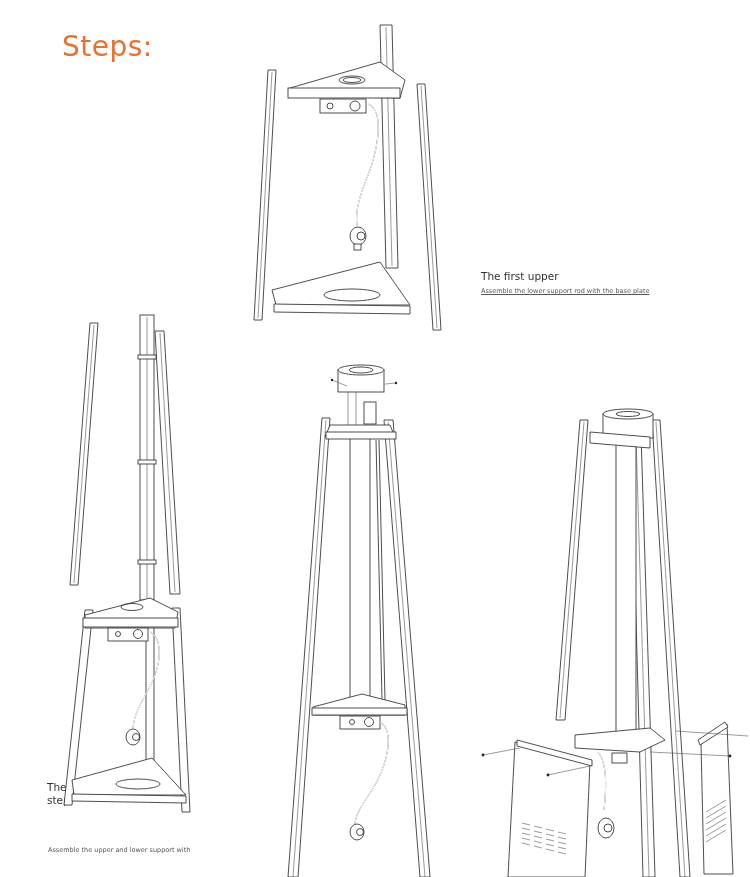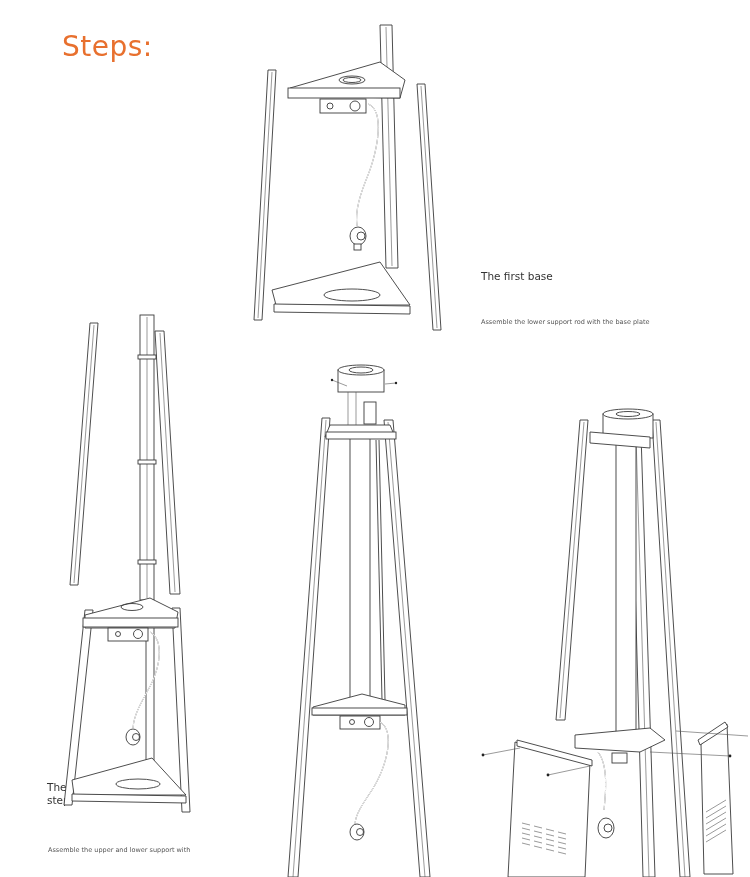--- a/index.html
+++ b/index.html
@@ -13,22 +13,22 @@
   .ln { stroke: #3a3a3a; stroke-width: 0.9; fill: none; }
   .lnt { stroke: #555; stroke-width: 0.6; fill: none; }
   .fillw { fill: #ffffff; stroke: #3a3a3a; stroke-width: 0.9; }
   .dot { fill: #222; }
 </style>
 </head>
 <body>
 
 <div class="title">Steps:</div>
 
-<div class="step-heading" style="left:481px; top:270px;">The first base</div>
-<div class="step-desc" style="left:481px; top:318px;">Assemble the lower support rod with the base plate</div>
+<div class="step-heading" style="left:481px; top:270px;">The first upper</div>
+<div class="step-desc" style="left:481px; top:287px;text-decoration:underline;">Assemble the lower support rod with the base plate</div>
 
 <div class="step-heading" style="left:47px; top:781px;">
   <div>The second</div>
   <div>step</div>
 </div>
 <div class="step-desc" style="left:48px; top:846px;">Assemble the upper and lower support with</div>
 
 <svg class="fig" width="750" height="877" viewBox="0 0 750 877">
 
   <g>

